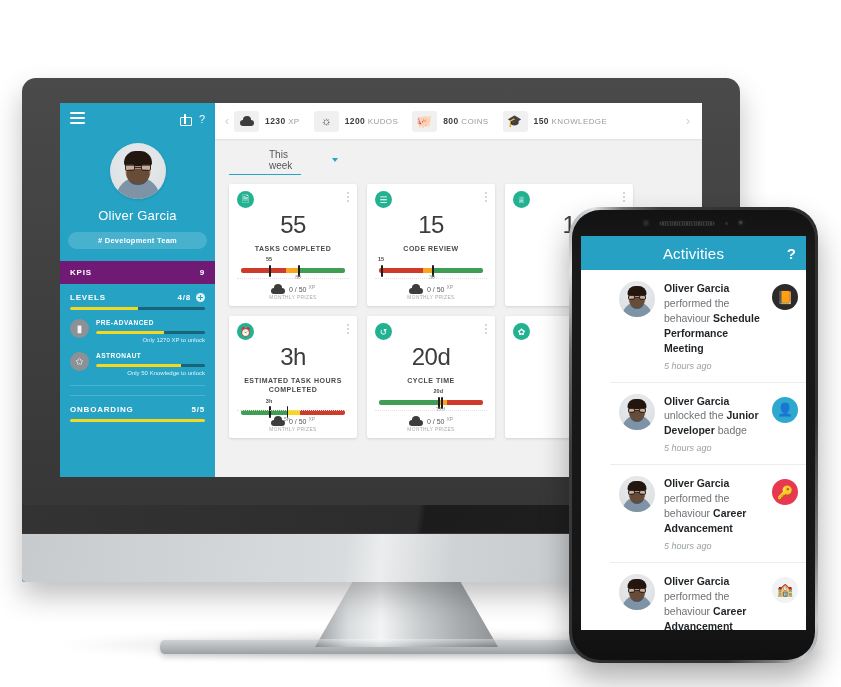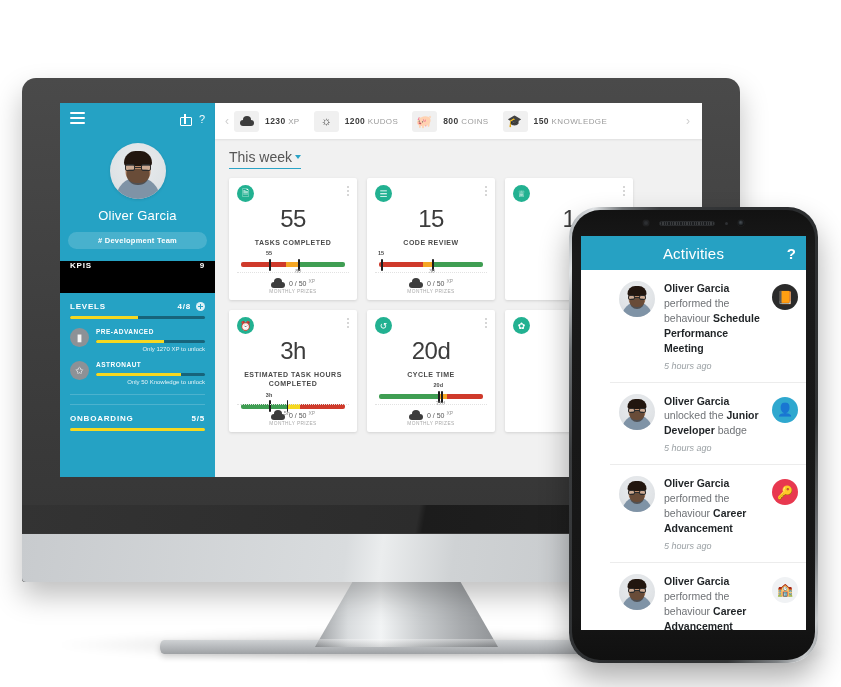--- a/index.html
+++ b/index.html
@@ -86,21 +86,21 @@
   .av-glass i:first-child{left:0;} .av-glass i:last-child{right:0;}
   .av-glass b { position:absolute; left:10px; top:3px; width:6px; height:1.2px; background:#2b2b2b; }
 
   .sb-name { text-align:center; font-size:13px; margin-top:9px; font-weight:400; letter-spacing:.2px; }
   .sb-team {
     margin: 9px 8px 8px 8px; height: 17px; border-radius: 9px;
     background: rgba(255,255,255,0.16); display:flex; align-items:center; justify-content:center;
     font-size: 7.5px; font-weight: 700; letter-spacing:.25px;
   }
   .sb-kpis {
-    margin-top: 12px; height: 32px; background: #000000; display:flex; 
+    margin-top: 12px; height: 23px; background: #701a75; display:flex; align-items:center;
     padding: 0 10px; font-size: 8px; font-weight: 700; letter-spacing: .8px;
   }
   .sb-kpis .val { margin-left:auto; font-weight:700; font-size:8px; }
   .sect { padding: 9px 10px 0 10px; }
   .sect-head { display:flex; font-size:8px; font-weight:700; letter-spacing:.8px; }
   .sect-head .val { margin-left:auto; font-size:8px; font-weight:700; }
   .plus-btn { width:9px; height:9px; border-radius:50%; background:rgba(255,255,255,0.85);
     margin-left:5px; position:relative; }
   .plus-btn::before,.plus-btn::after{content:"";position:absolute;background:#25a2c4;}
   .plus-btn::before{left:2px;top:4px;width:5px;height:1.2px;}
@@ -123,21 +123,21 @@
   .arrow-r { color:#cfcfcf; font-size:12px; margin-left:auto; padding-right:4px; }
   .stat { display:flex; align-items:center; gap:6px; margin-right:14px; }
   .stat-ico { width:25px; height:21px; border-radius:3px; background:#f0f0f0;
     display:flex; align-items:center; justify-content:center; color:#4a4a4a; }
   .stat-txt { font-size:8px; color:#9b9b9b; letter-spacing:.4px; }
   .stat-txt b { color:#3d3d3d; font-size:8.5px; font-weight:700; }
 
   .filterbar { padding: 10px 14px 0 14px; }
   .filter { width:72px; border-bottom:1.5px solid #29a3c6; display:flex; align-items:center;
      padding-bottom:3px; }
-  .filter span { font-size:14px; color:#555; }
+  .filter span { font-size:10px; color:#555;margin-left:40px; }
   .caret { margin-left:auto; width:0; height:0; border-left:3.5px solid transparent;
      border-right:3.5px solid transparent; border-top:4px solid #29a3c6; }
 
   .cards { padding: 9px 0 0 14px; display:flex; flex-wrap:wrap; gap:10px; width: 520px; }
   .card { width:128px; height:122px; background:#fff; border-radius:2px;
     box-shadow: 0 1px 3px rgba(0,0,0,0.13); position:relative; padding:7px 8px 0 8px; }
   .card-ico { width:17px; height:17px; border-radius:50%; background:#22b191;
      display:flex; align-items:center; justify-content:center; color:#fff; font-size:9px; }
   .kebab { position:absolute; right:8px; top:8px; color:#c8c8c8; font-size:8px; line-height:3px; letter-spacing:0; }
   .kebab i { display:block; width:2px; height:2px; border-radius:50%; background:#c9c9c9; margin-bottom:2px; }

